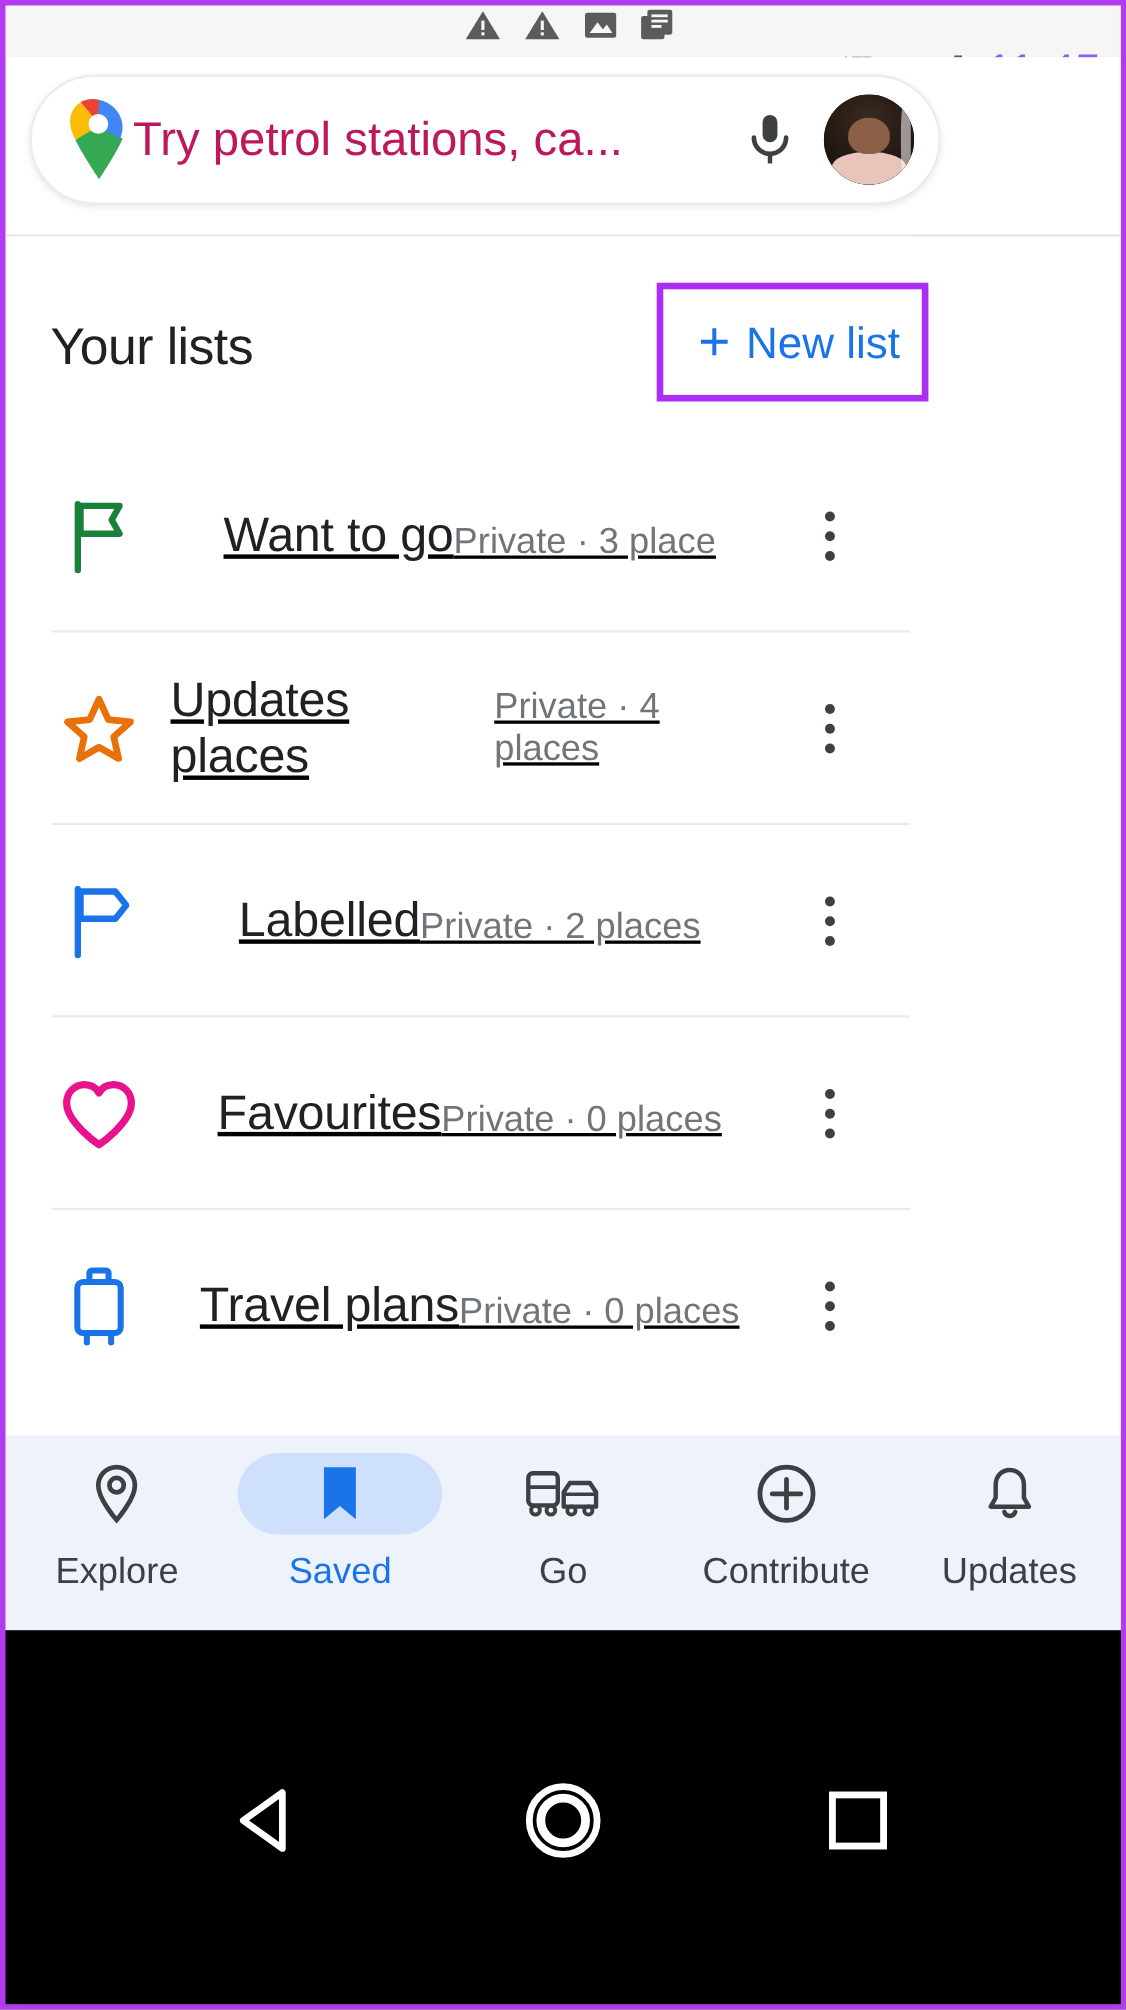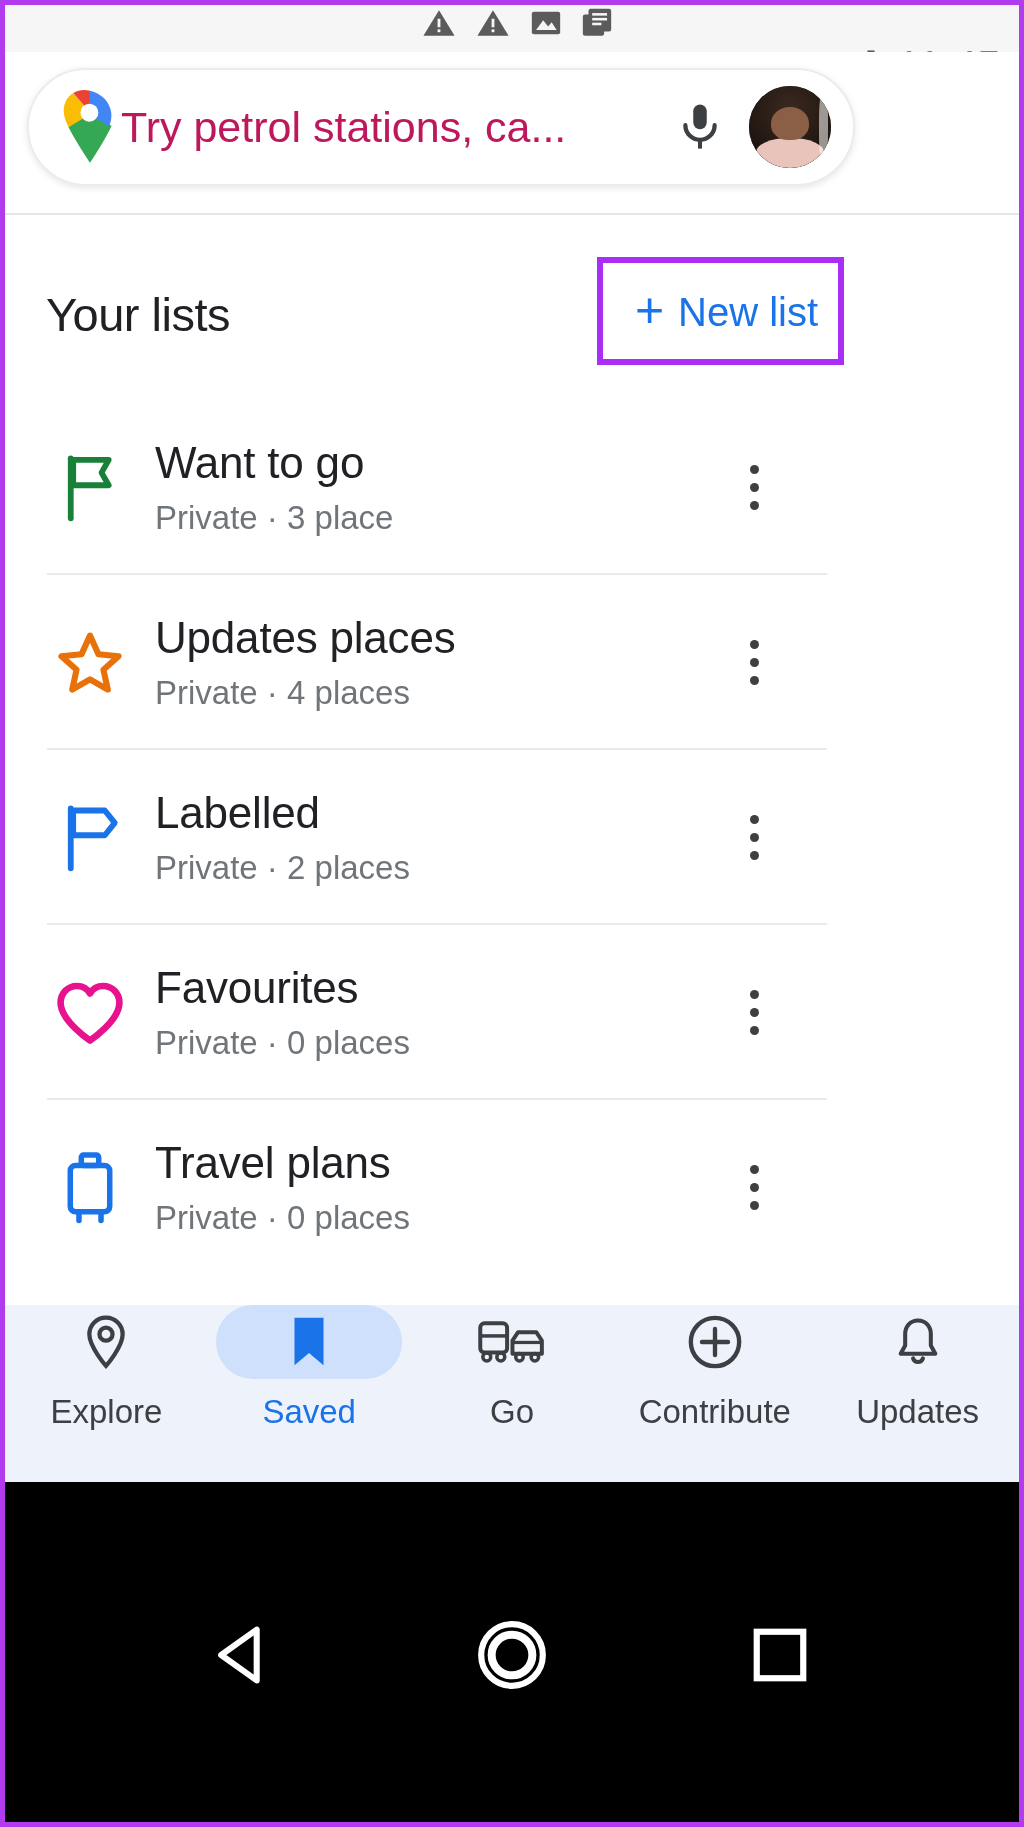--- a/index.html
+++ b/index.html
@@ -226,22 +226,23 @@
     width: 86px;
     margin-left: 42px;
     display: flex;
     align-items: center;
     justify-content: center;
   }
   .row-text {
     flex: 1 1 auto;
     margin-left: 22px;
     display: flex;
-    flex-direction: column;
+    flex-direction: row;
     justify-content: center;
+    text-decoration: underline;
   }
   .row-title {
     font-size: 44px;
     color: #202124;
     line-height: 1.15;
     letter-spacing: -0.2px;
   }
   .row-sub {
     font-size: 33px;
     color: #70757a;
@@ -279,21 +280,21 @@
   .bottom-nav {
     position: absolute;
     left: 5px;
     top: 1305px;
     width: 1014px;
     height: 177px;
     background: #eef2fb;
     display: flex;
     align-items: flex-start;
     box-sizing: border-box;
-    padding-top: 0;
+    padding-top: 16px;
   }
   .nav-item {
     flex: 1 1 0;
     display: flex;
     flex-direction: column;
     align-items: center;
     cursor: pointer;
   }
   .nav-icon-wrap {
     width: 186px;

